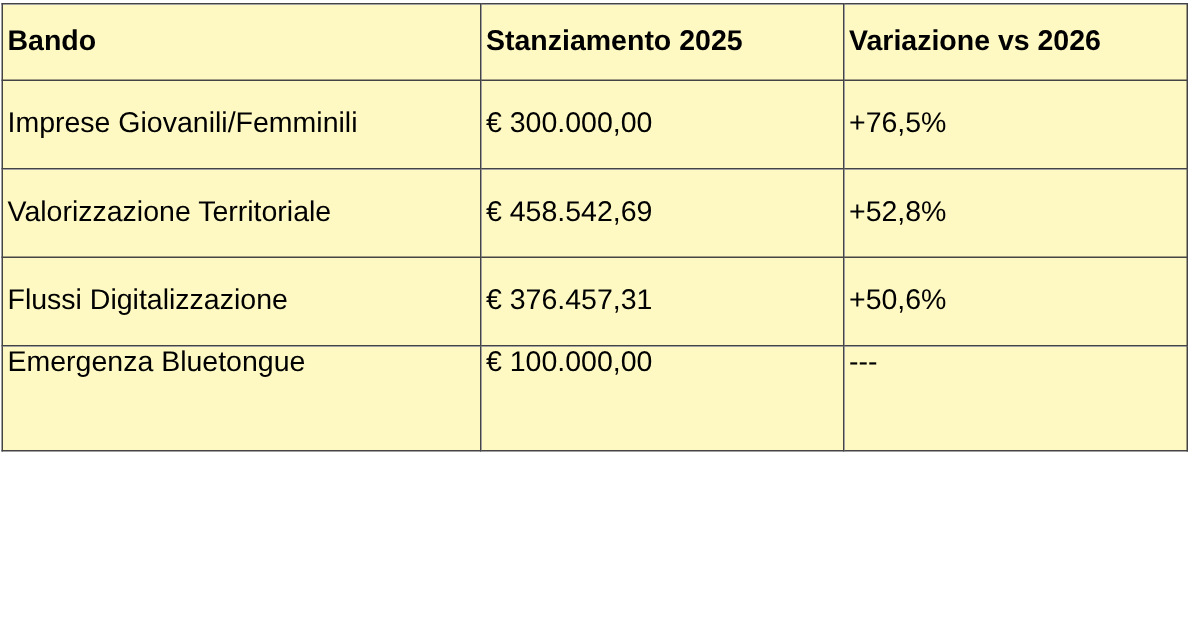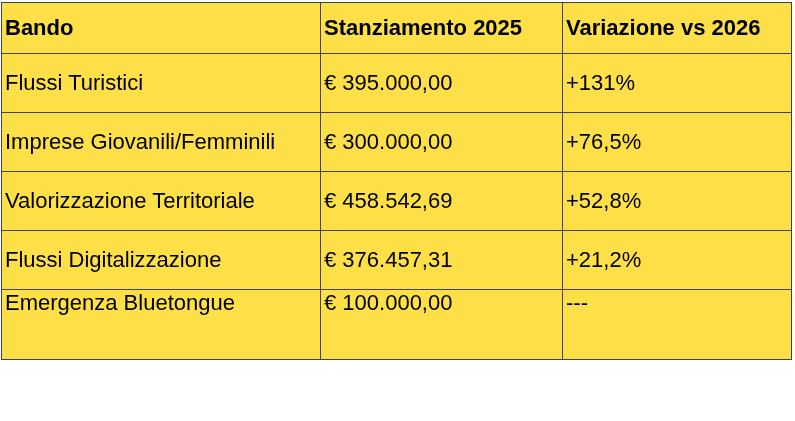--- a/index.html
+++ b/index.html
@@ -20,27 +20,27 @@
     border-collapse: collapse;
     table-layout: fixed;
   }
   .bandi-table col.c1 { width: 319px; }
   .bandi-table col.c2 { width: 242px; }
   .bandi-table col.c3 { width: 229px; }
   .bandi-table th,
   .bandi-table td {
     border: 1.5px solid #444444;
     padding: 0 2px 0 3px;
-    font-size: 22px;
+    font-size: 19px;
     color: #000000;
     text-align: left;
     vertical-align: middle;
     white-space: nowrap;
     overflow: hidden;
-    background: #fde047;
+    background: #fef9c3;
   }
   .bandi-table th {
     font-weight: bold;
     height: 51px;
   }
   .bandi-table td {
     font-weight: normal;
     height: 59px;
   }
   .bandi-table tr.last-row td {
@@ -60,38 +60,33 @@
     </colgroup>
     <thead>
       <tr>
         <th>Bando</th>
         <th>Stanziamento 2025</th>
         <th>Variazione vs 2026</th>
       </tr>
     </thead>
     <tbody>
       <tr>
-        <td>Flussi Turistici</td>
-        <td>€ 395.000,00</td>
-        <td>+131%</td>
-      </tr>
-      <tr>
         <td>Imprese Giovanili/Femminili</td>
         <td>€ 300.000,00</td>
         <td>+76,5%</td>
       </tr>
       <tr>
         <td>Valorizzazione Territoriale</td>
         <td>€ 458.542,69</td>
         <td>+52,8%</td>
       </tr>
       <tr>
         <td>Flussi Digitalizzazione</td>
         <td>€ 376.457,31</td>
-        <td>+21,2%</td>
+        <td>+50,6%</td>
       </tr>
       <tr class="last-row">
         <td>Emergenza Bluetongue</td>
         <td>€ 100.000,00</td>
         <td>---</td>
       </tr>
     </tbody>
   </table>
 </div>
 

